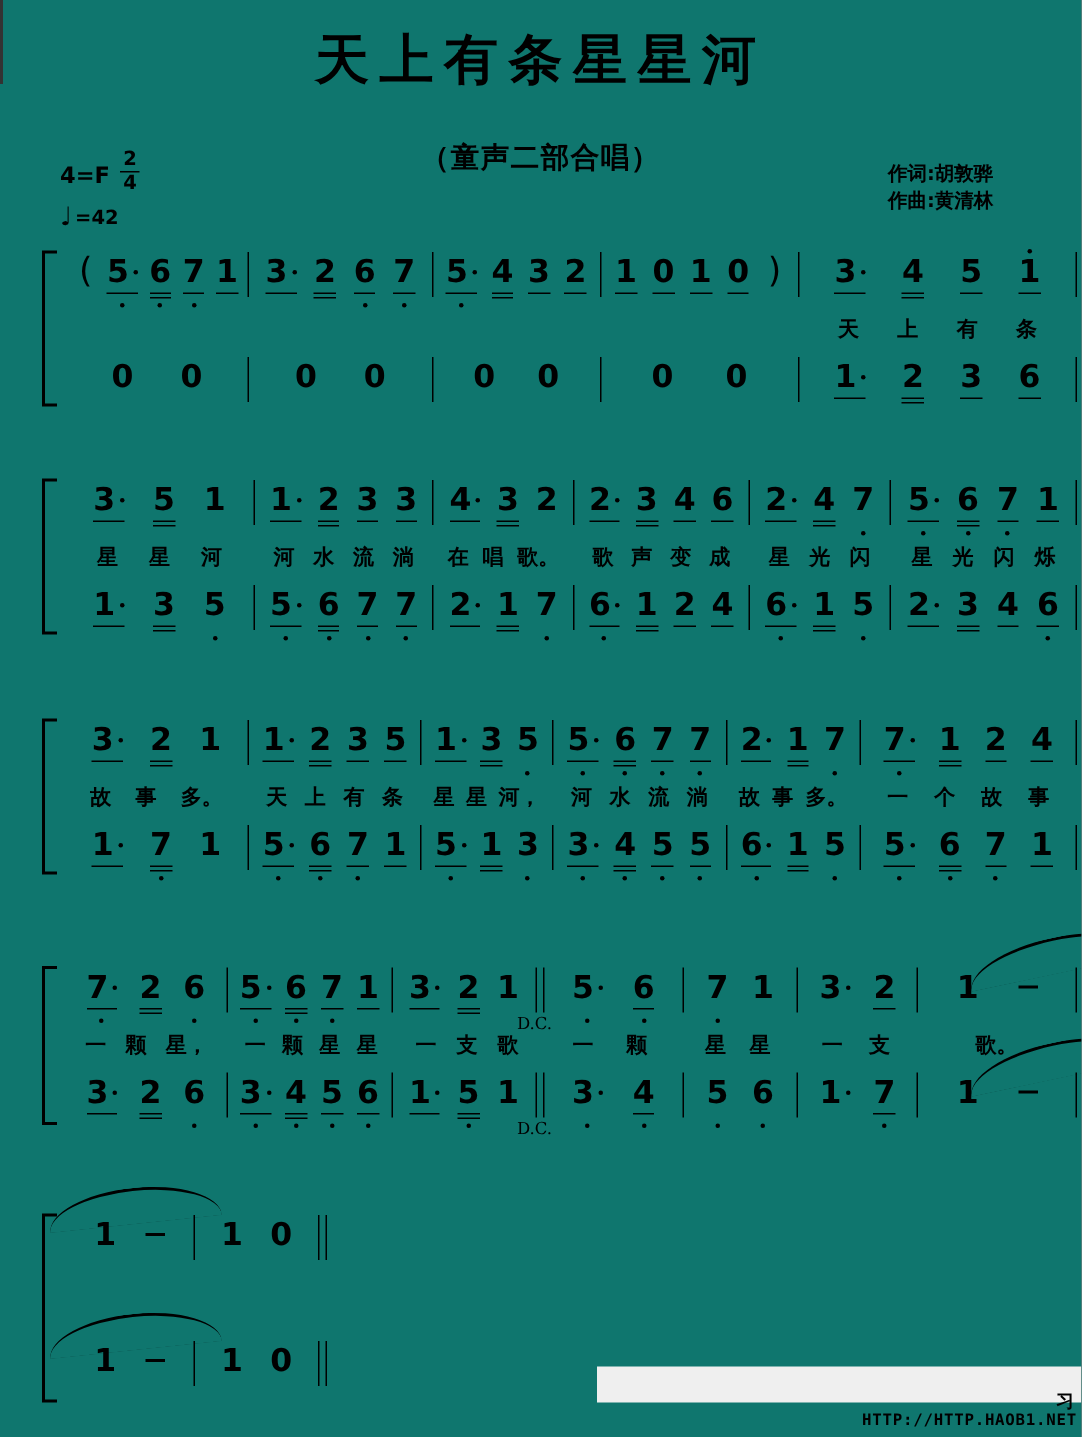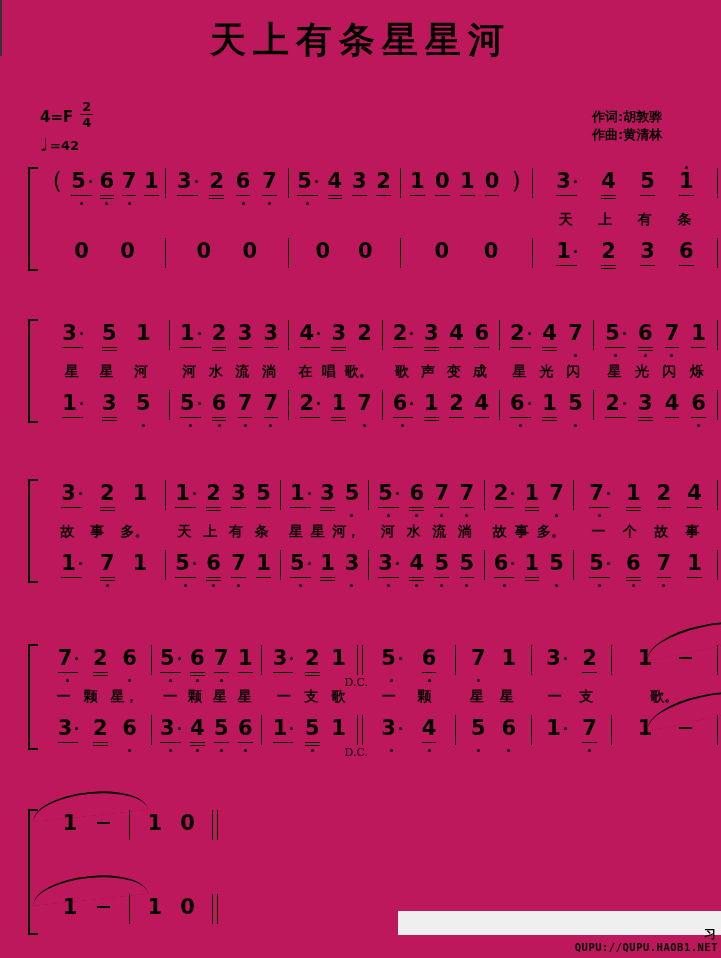--- a/index.html
+++ b/index.html
@@ -1,16 +1,16 @@
 <!DOCTYPE html>
 <html><head>
 <meta charset="utf-8">
 <style>
   html,body{margin:0;padding:0;background:#888;}
-  .page{position:relative;width:721px;height:958px;background:#be185d;margin:0 auto;overflow:hidden;
+  .page{position:relative;width:721px;height:958px;background:#0f766e;margin:0 auto;overflow:hidden;
         font-family:"DejaVu Sans",sans-serif;color:#000;}
   .edge-line{position:absolute;left:0;top:0;width:2px;height:56px;background:#333;}
   .title{position:absolute;top:16px;left:0;width:100%;text-align:center;
          font-family:"DejaVu Serif",serif;font-weight:bold;font-size:36px;letter-spacing:7px;}
   .subtitle{position:absolute;top:92px;left:0;width:100%;text-align:center;
             font-family:"DejaVu Serif",serif;font-weight:bold;font-size:19px;letter-spacing:1px;}
   .meta-left{position:absolute;left:40px;top:104px;}
   .key-row{display:flex;align-items:center;font-size:15px;font-weight:bold;}
   .frac{display:inline-flex;flex-direction:column;align-items:center;margin-left:7px;margin-top:-4px;}
   .frac span{font-size:13px;line-height:13px;font-weight:bold;}
@@ -53,20 +53,21 @@
   .wm-glyph{position:absolute;left:704px;top:926px;font-size:12px;font-weight:bold;}
   .site-url{position:absolute;left:540px;top:941px;width:178px;text-align:right;
             font-family:"DejaVu Sans Mono",monospace;font-size:10.5px;font-weight:bold;letter-spacing:0.5px;}
 </style>
 </head>
 <body>
 
 <div class="page">
   <div class="edge-line"></div>
   <div class="title">天上有条星星河</div>
+  <div class="subtitle">（童声二部合唱）</div>
 
   <div class="meta-left">
     <div class="key-row">
       <span>4=F</span>
       <span class="frac">
         <span>2</span>
         <span class="fl"></span>
         <span>4</span>
       </span>
     </div>
@@ -2153,14 +2154,14 @@
               </div>
             </div>
             <div class="bar double"></div>
           </div>
         </div>
       </div>
     </div>
 
   <div class="gray-band"></div>
   <div class="wm-glyph">习</div>
-  <div class="site-url">QUPU://QUPU.HAOB1.NET</div>
+  <div class="site-url">HTTP://HTTP.HAOB1.NET</div>
 </div>
 
 </body></html>

